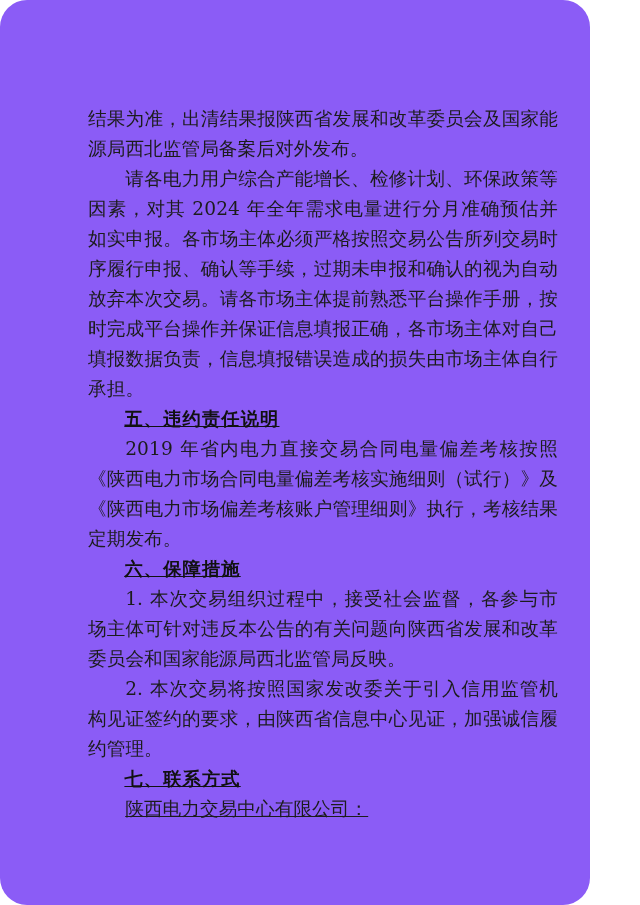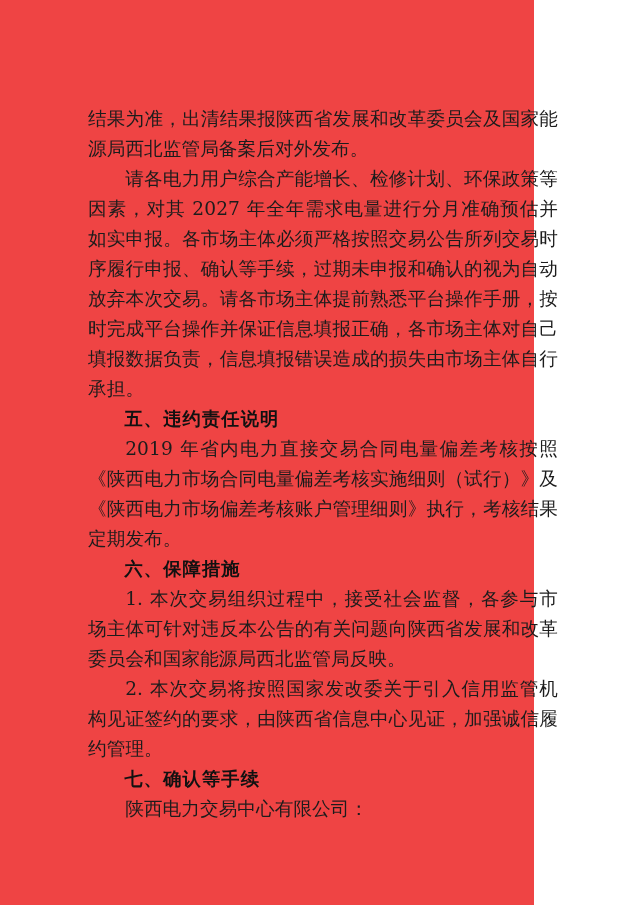--- a/index.html
+++ b/index.html
@@ -10,24 +10,25 @@
   }
   body {
     width: 640px;
     height: 905px;
     overflow: hidden;
     font-family: "DejaVu Serif", "Liberation Serif", serif;
   }
 
   #page {
     position: relative;
-    width: 534px;
+    width: 590px;
     height: 905px;
-    background: #ef4444;
+    background: #8b5cf6;
     box-sizing: border-box;
+    border-radius: 27px;
   }
 
   
   #text-column {
     position: absolute;
     left: 88px;
     top: 104px;
     width: 470px;
   }
 
@@ -63,54 +64,56 @@
   }
 
   
   .para.section {
     text-indent: 2em;
     font-weight: bold;
     letter-spacing: 1.2px;
     color: #111111;
     font-family: "DejaVu Sans", "Liberation Sans", sans-serif;
     font-size: 18.2px;
+    text-decoration: underline;
   }
 
   
   .para.numbered {
     text-indent: 2em;
   }
 
   
   .para.plain {
     text-indent: 2em;
     text-align: left;
+    text-decoration: underline;
   }
 </style>
 </head>
 <body>
 
 <div id="page">
 
   <div id="text-column">
 
     <p class="para cont">结果为准，出清结果报陕西省发展和改革委员会及国家能源局西北监管局备案后对外发布。</p>
 
 
-    <p class="para body">请各电力用户综合产能增长、检修计划、环保政策等因素，对其 2027 年全年需求电量进行分月准确预估并如实申报。各市场主体必须严格按照交易公告所列交易时序履行申报、确认等手续，过期未申报和确认的视为自动放弃本次交易。请各市场主体提前熟悉平台操作手册，按时完成平台操作并保证信息填报正确，各市场主体对自己填报数据负责，信息填报错误造成的损失由市场主体自行承担。</p>
+    <p class="para body">请各电力用户综合产能增长、检修计划、环保政策等因素，对其 2024 年全年需求电量进行分月准确预估并如实申报。各市场主体必须严格按照交易公告所列交易时序履行申报、确认等手续，过期未申报和确认的视为自动放弃本次交易。请各市场主体提前熟悉平台操作手册，按时完成平台操作并保证信息填报正确，各市场主体对自己填报数据负责，信息填报错误造成的损失由市场主体自行承担。</p>
 
     <p class="para section">五、违约责任说明</p>
 
     <p class="para body">2019 年省内电力直接交易合同电量偏差考核按照《陕西电力市场合同电量偏差考核实施细则（试行）》及《陕西电力市场偏差考核账户管理细则》执行，考核结果定期发布。</p>
 
     <p class="para section">六、保障措施</p>
 
     <p class="para numbered">1. 本次交易组织过程中，接受社会监督，各参与市场主体可针对违反本公告的有关问题向陕西省发展和改革委员会和国家能源局西北监管局反映。</p>
 
     <p class="para numbered">2. 本次交易将按照国家发改委关于引入信用监管机构见证签约的要求，由陕西省信息中心见证，加强诚信履约管理。</p>
 
-    <p class="para section">七、确认等手续</p>
+    <p class="para section">七、联系方式</p>
 
     <p class="para plain">陕西电力交易中心有限公司：</p>
 
   </div>
 
 </div>
 
 </body></html>

